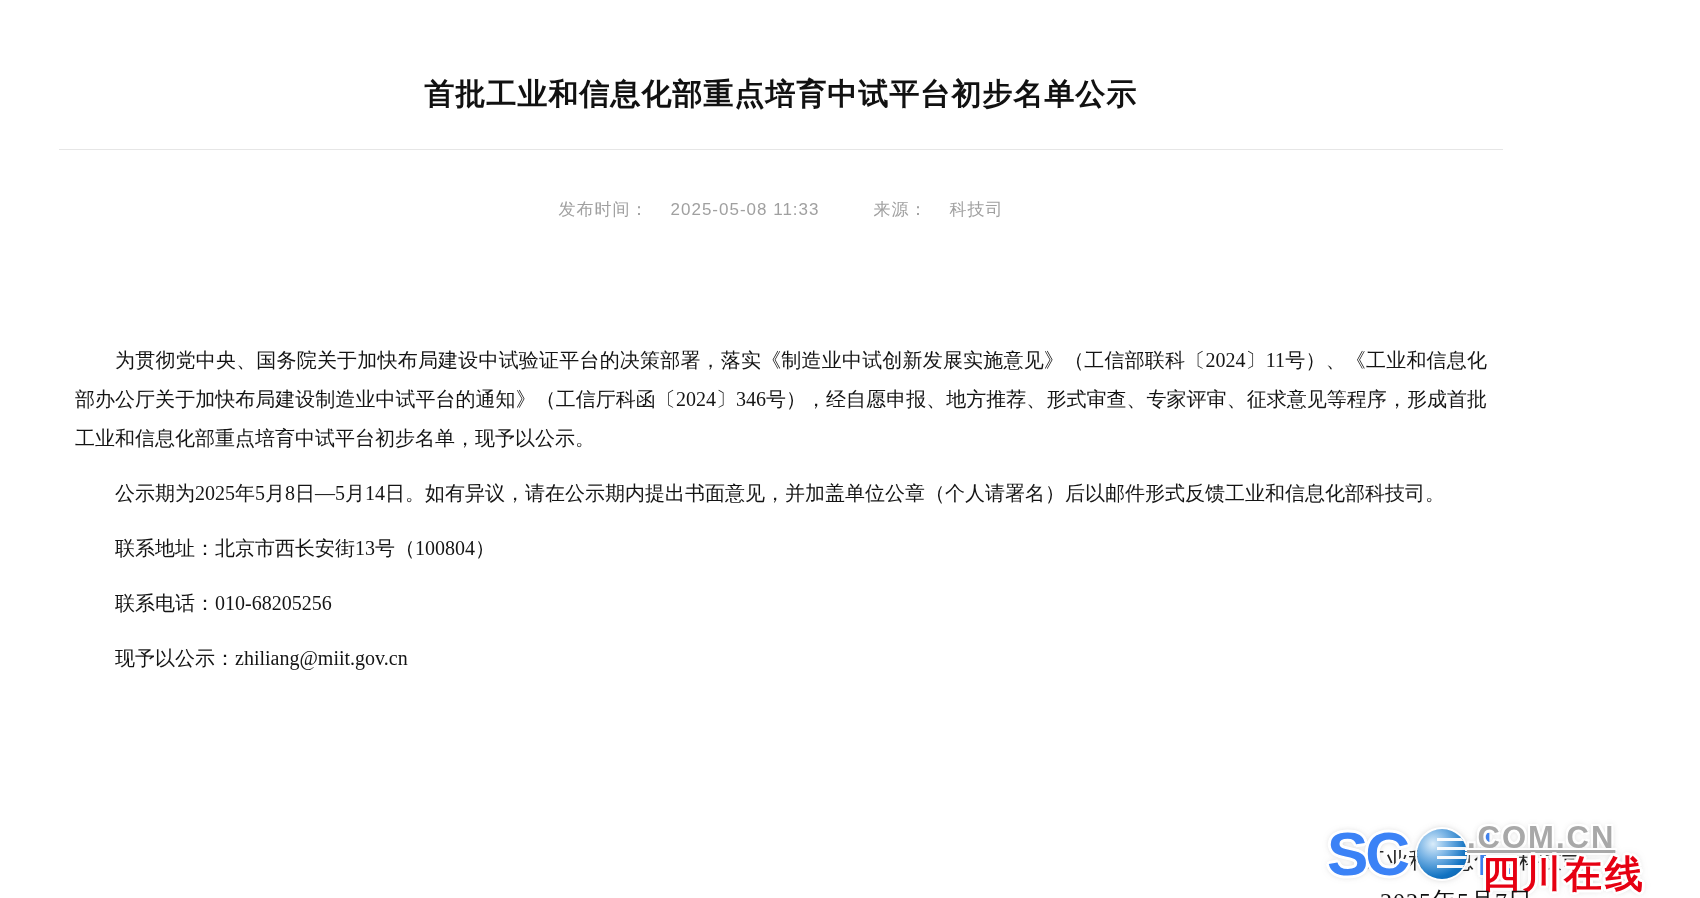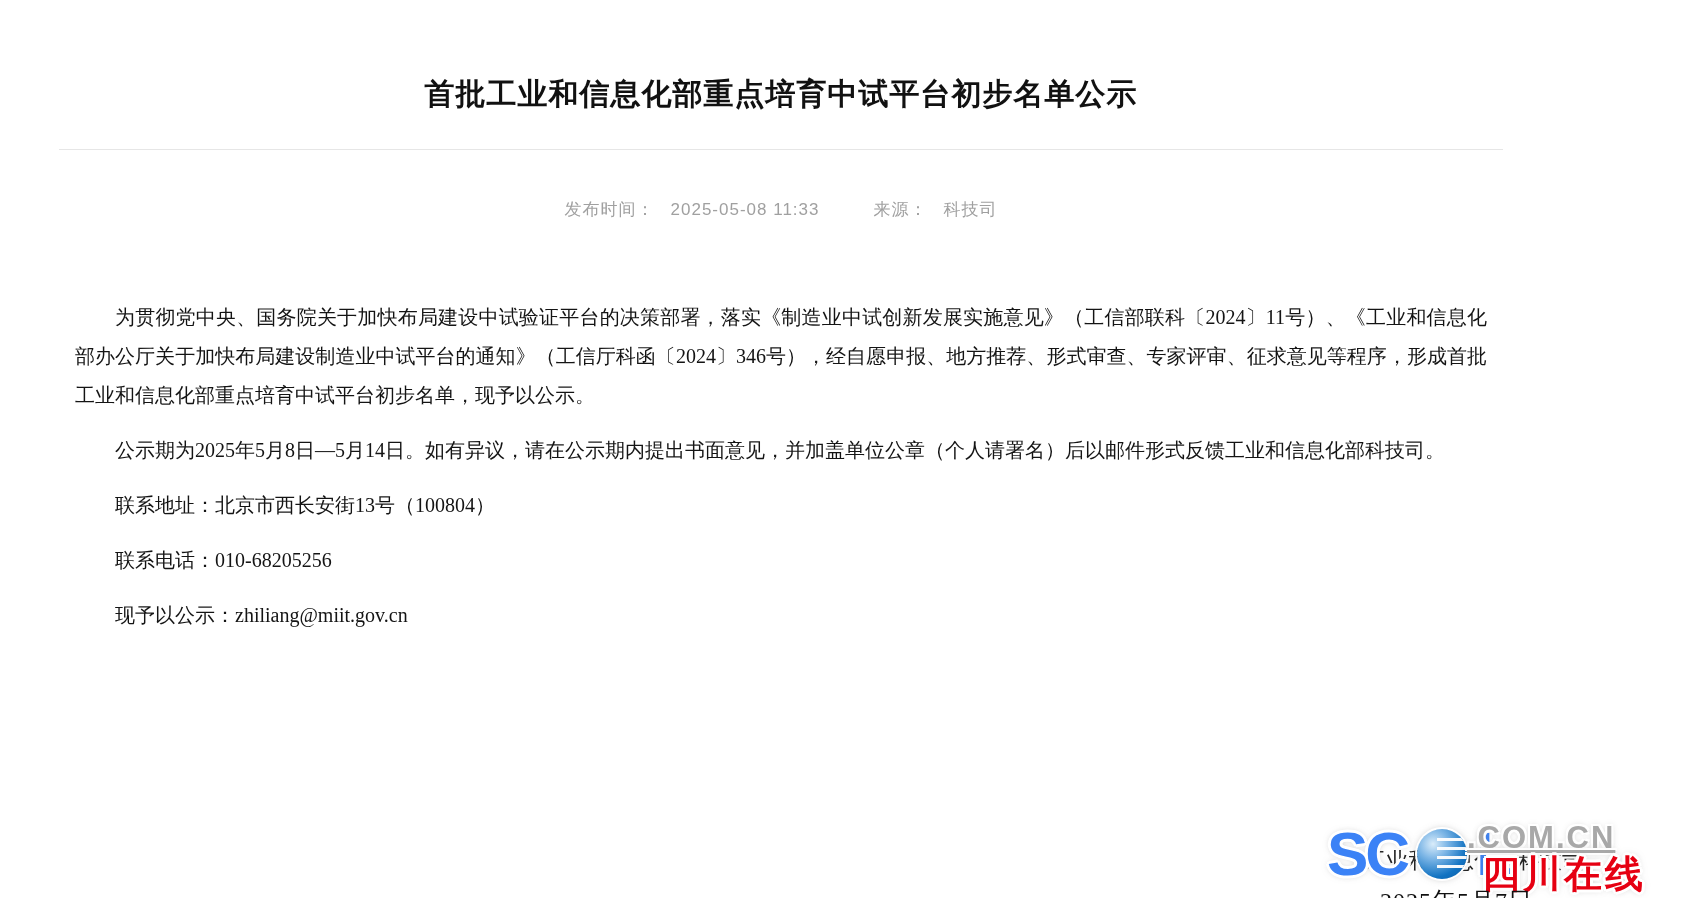--- a/index.html
+++ b/index.html
@@ -34,23 +34,23 @@
     height:0;
   }
   .meta {
     margin-top:24px;
     text-align:center;
     font-family:"Liberation Sans", sans-serif;
     font-size:17px;
     color:#a0a0a0;
     letter-spacing:1px;
   }
-  .meta .val { }
+  .meta .val { margin-left:6px; }
   .meta .gap { display:inline-block; width:38px; }
-  .body { margin-top:53px; }
+  .body { margin-top:96px; }
   .body p {
     font-size:20px;
     line-height:39px;
     text-indent:2em;
     text-align:justify;
     color:#141414;
   }
   .attachment { margin-top:78px; }
   
   .signature {

